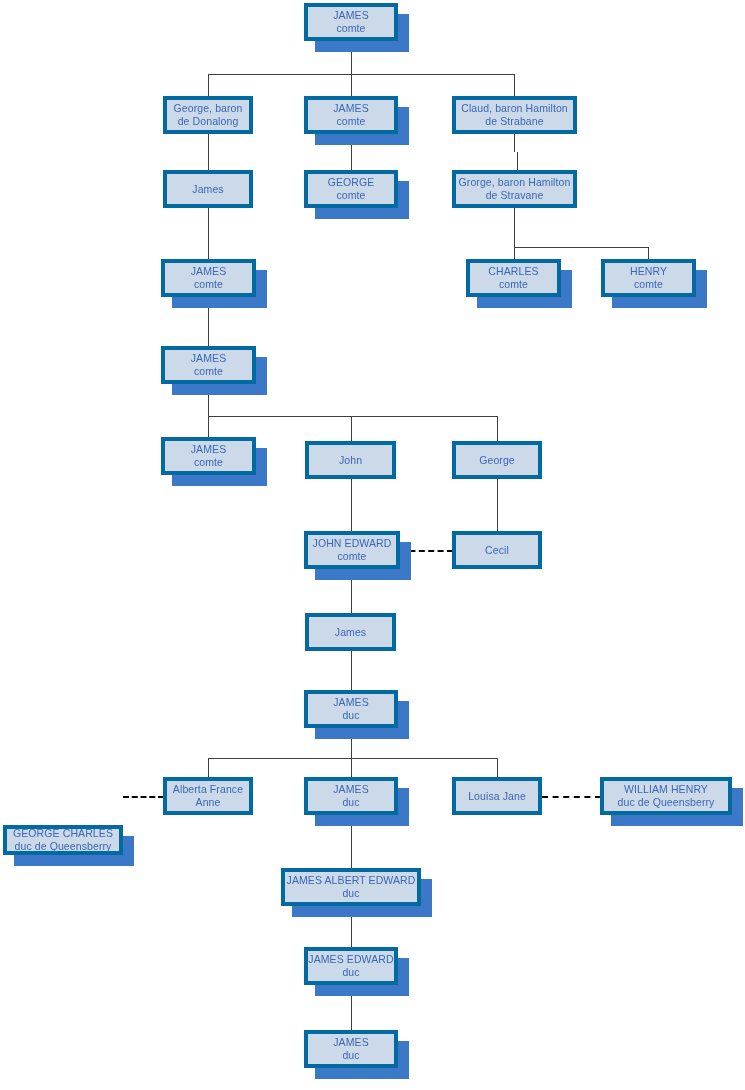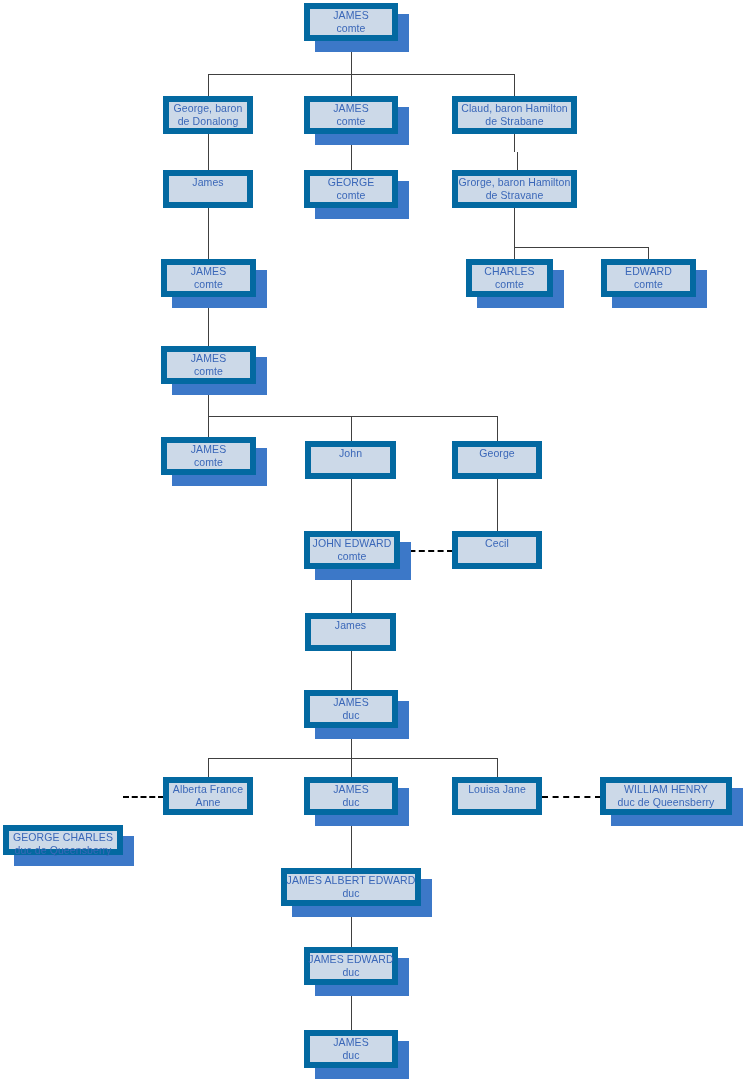--- a/index.html
+++ b/index.html
@@ -44,25 +44,25 @@
     background: #3c78c8;
   }
   .node .boxface {
     position: absolute;
     left: 0;
     top: 0;
     width: 100%;
     height: 100%;
     box-sizing: border-box;
     background: #ccd9e8;
-    border: 6px solid #0369a1;
+    border: 4px solid #0369a1;
     display: flex;
     flex-direction: column;
     align-items: center;
-    justify-content: space-between;
+    justify-content: center;
     line-height: 1.22;
   }
   .node .l1, .node .l2 {
     color: #3a67b8;
     font-size: 10.5px;
     text-align: center;
     white-space: nowrap;
     letter-spacing: 0.1px;
   }
 </style>
@@ -152,31 +152,31 @@
           <div class="l2">de Stravane</div>
         </div>
       </div>
       <div class="node" style="left: 161px; top: 259px; width: 95px; height: 38px;">
         <div class="shadow"></div>
         <div class="boxface">
           <div class="l1">JAMES</div>
           <div class="l2">comte</div>
         </div>
       </div>
-      <div class="node" style="left: 466px; top: 259px; width: 87px; height: 38px;">
+      <div class="node" style="left: 466px; top: 259px; width: 95px; height: 38px;">
         <div class="shadow"></div>
         <div class="boxface">
           <div class="l1">CHARLES</div>
           <div class="l2">comte</div>
         </div>
       </div>
       <div class="node" style="left: 601px; top: 259px; width: 95px; height: 38px;">
         <div class="shadow"></div>
         <div class="boxface">
-          <div class="l1">EDWARD</div>
+          <div class="l1">HENRY</div>
           <div class="l2">comte</div>
         </div>
       </div>
       <div class="node" style="left: 161px; top: 346px; width: 95px; height: 38px;">
         <div class="shadow"></div>
         <div class="boxface">
           <div class="l1">JAMES</div>
           <div class="l2">comte</div>
         </div>
       </div>

